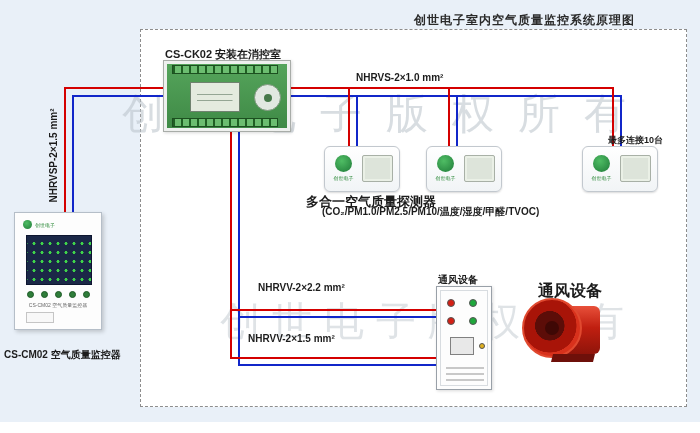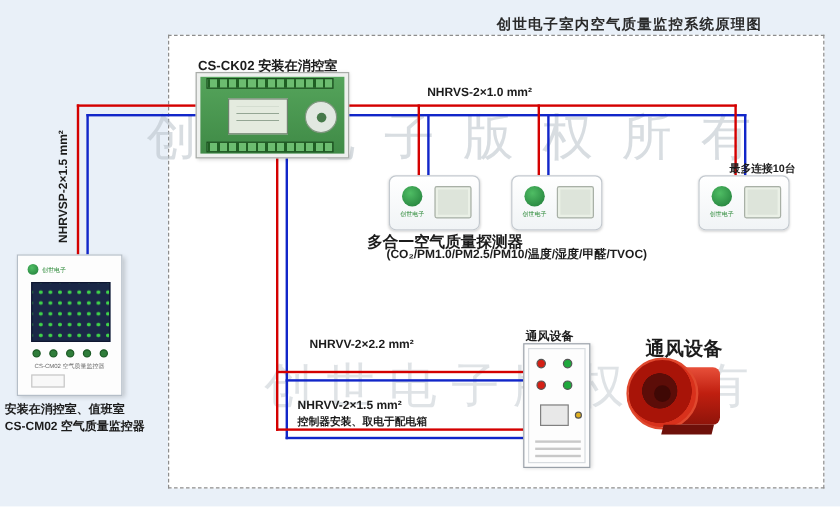--- a/index.html
+++ b/index.html
@@ -138,26 +138,24 @@
     <div class="mon-display"></div>
     <div class="mbtn" style="left:12px"></div>
     <div class="mbtn" style="left:26px"></div>
     <div class="mbtn" style="left:40px"></div>
     <div class="mbtn" style="left:54px"></div>
     <div class="mbtn" style="left:68px"></div>
     <div class="mon-label">CS-CM02 空气质量监控器</div>
     <div class="mon-slot"></div>
   </div>
 
-  <div class="label notes-line" style="left:4px;top:334px">安装在消控室、值班室</div>
   <div class="label notes-line" style="left:4px;top:348px">CS-CM02 空气质量监控器</div>
 
   <div class="label" style="left:258px;top:282px;font-size:10px">NHRVV-2×2.2 mm²</div>
   <div class="label" style="left:248px;top:333px;font-size:10px">NHRVV-2×1.5 mm²</div>
-  <div class="label" style="left:248px;top:345px;font-size:9px">控制器安装、取电于配电箱</div>
 
   <div class="label" style="left:438px;top:273px;font-size:10px">通风设备</div>
   <div class="device fanbox">
     <div class="inner"></div>
     <div class="pbtn red" style="left:10px;top:12px"></div>
     <div class="pbtn green" style="left:32px;top:12px"></div>
     <div class="pbtn red" style="left:10px;top:30px"></div>
     <div class="pbtn green" style="left:32px;top:30px"></div>
     <div class="meter"></div>
     <div class="pbtn yellow" style="left:42px;top:56px"></div>

